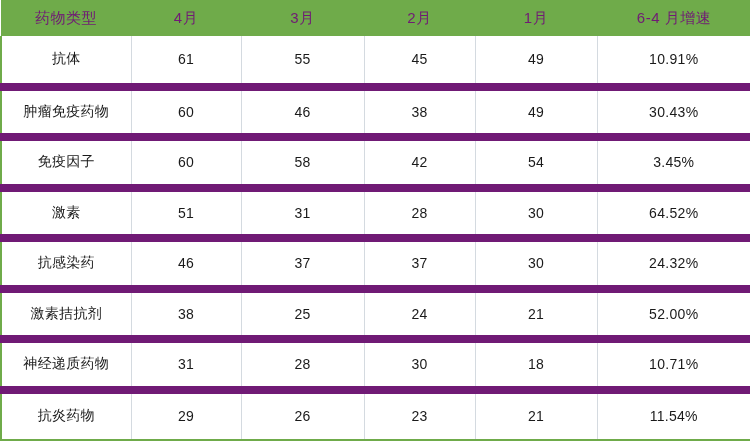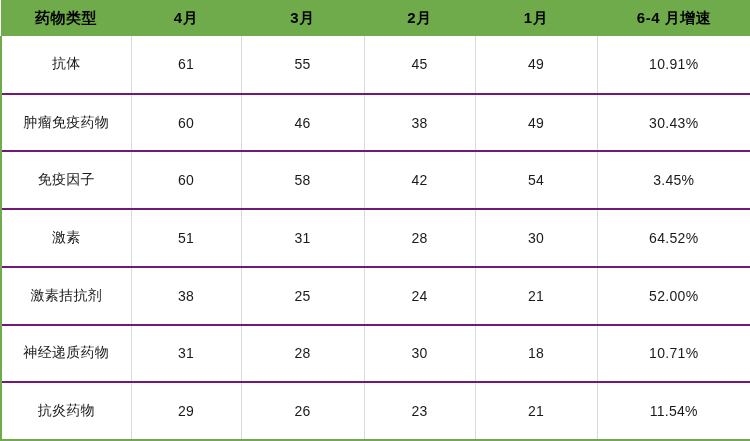--- a/index.html
+++ b/index.html
@@ -21,42 +21,42 @@
     table-layout: fixed;
     background: #ffffff;
   }
 
   
   #drug-table thead tr {
     height: 36px;
   }
   #drug-table thead th {
     background: #6FAB4A;
-    color: #000000;
+    color: #701a75;
     font-size: 15px;
-    font-weight: bold;
+    font-weight: normal;
     text-align: center;
     vertical-align: middle;
     padding: 0;
     border: none;
     letter-spacing: 0.5px;
   }
 
   
   #drug-table tbody tr {
     height: 30px;
   }
   #drug-table tbody td {
     background: #ffffff;
     color: #1a1a1a;
     font-size: 14px;
     text-align: center;
     vertical-align: middle;
     padding: 0;
-    border-top: 2px solid #701a75;
+    border-top: 8px solid #701a75;
     border-left: 1px solid #d4dae0;
     border-right: 1px solid #d4dae0;
     letter-spacing: 0.3px;
   }
   
   #drug-table tbody tr:first-child td {
     border-top: none;
   }
   
   #drug-table tbody td:first-child {
@@ -126,20 +126,28 @@
       </tr>
       <tr>
         <td>激素</td>
         <td>51</td>
         <td>31</td>
         <td>28</td>
         <td>30</td>
         <td>64.52%</td>
       </tr>
       <tr>
+        <td>抗感染药</td>
+        <td>46</td>
+        <td>37</td>
+        <td>37</td>
+        <td>30</td>
+        <td>24.32%</td>
+      </tr>
+      <tr>
         <td>激素拮抗剂</td>
         <td>38</td>
         <td>25</td>
         <td>24</td>
         <td>21</td>
         <td>52.00%</td>
       </tr>
       <tr>
         <td>神经递质药物</td>
         <td>31</td>

